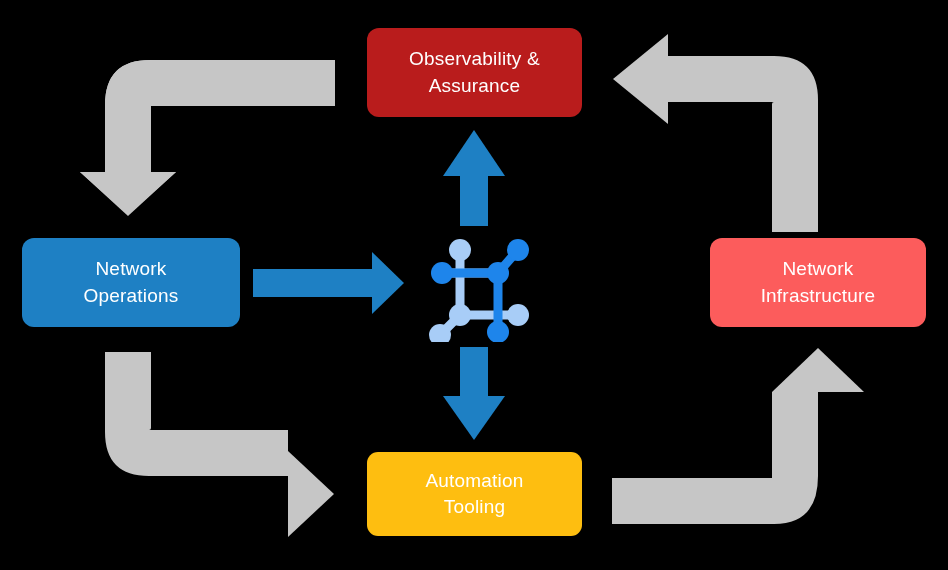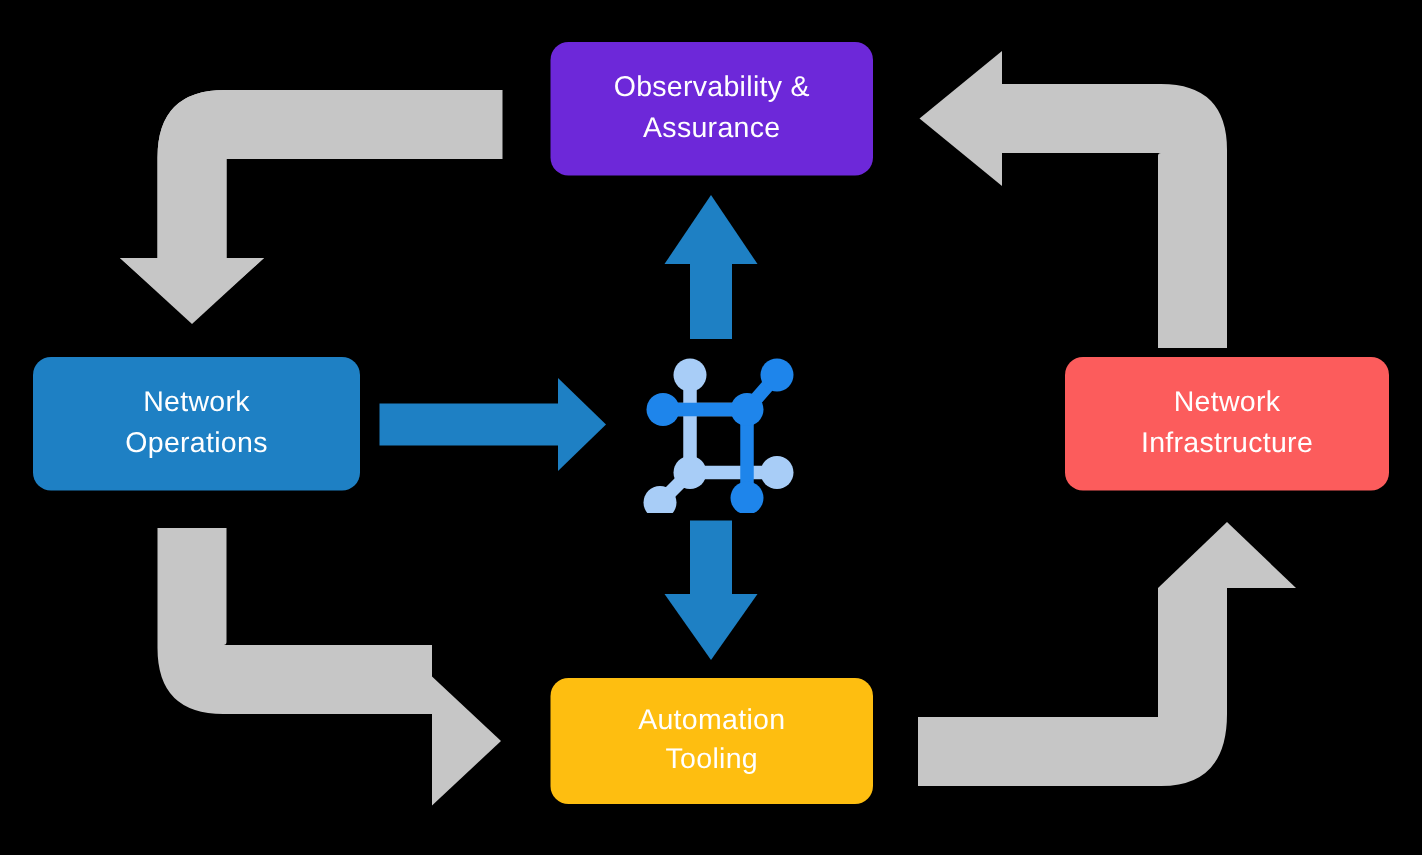--- a/index.html
+++ b/index.html
@@ -36,21 +36,21 @@
   #box-observability {
     left: 367px; top: 28px; width: 215px; height: 89px;
   }
   #box-network-operations {
     left: 22px; top: 238px; width: 218px; height: 89px;
   }
   #box-network-infrastructure {
     left: 710px; top: 238px; width: 216px; height: 89px;
   }
   #box-automation-tooling {
-    left: 367px; top: 452px; width: 215px; height: 84px;
+    left: 367px; top: 452px; width: 215px; height: 84px; border-radius: 11px;
   }
   .svg-layer {
     position: absolute;
     left: 0; top: 0;
     width: 948px;
     height: 570px;
     pointer-events: none;
   }
   .hub {
     position: absolute;
@@ -169,21 +169,21 @@
 
       <g fill="#1E85EB">
         <circle cx="22" cy="51" r="11"></circle>
         <circle cx="78" cy="51" r="11"></circle>
         <circle cx="98" cy="28" r="11"></circle>
         <circle cx="78" cy="110" r="11"></circle>
       </g>
     </svg>
   </div>
 
-  <div class="node-box" id="box-observability" style="background: #6d28d9; color: rgb(255, 255, 255);">
+  <div class="node-box" id="box-observability" style="background: #b91c1c; color: rgb(255, 255, 255);">
     <span>Observability &amp;
 Assurance</span>
   </div>
 
   <div class="node-box" id="box-network-operations" style="background: rgb(30, 128, 196); color: rgb(255, 255, 255);">
     <span>Network
 Operations</span>
   </div>
 
   <div class="node-box" id="box-network-infrastructure" style="background: rgb(252, 92, 92); color: rgb(255, 255, 255);">

